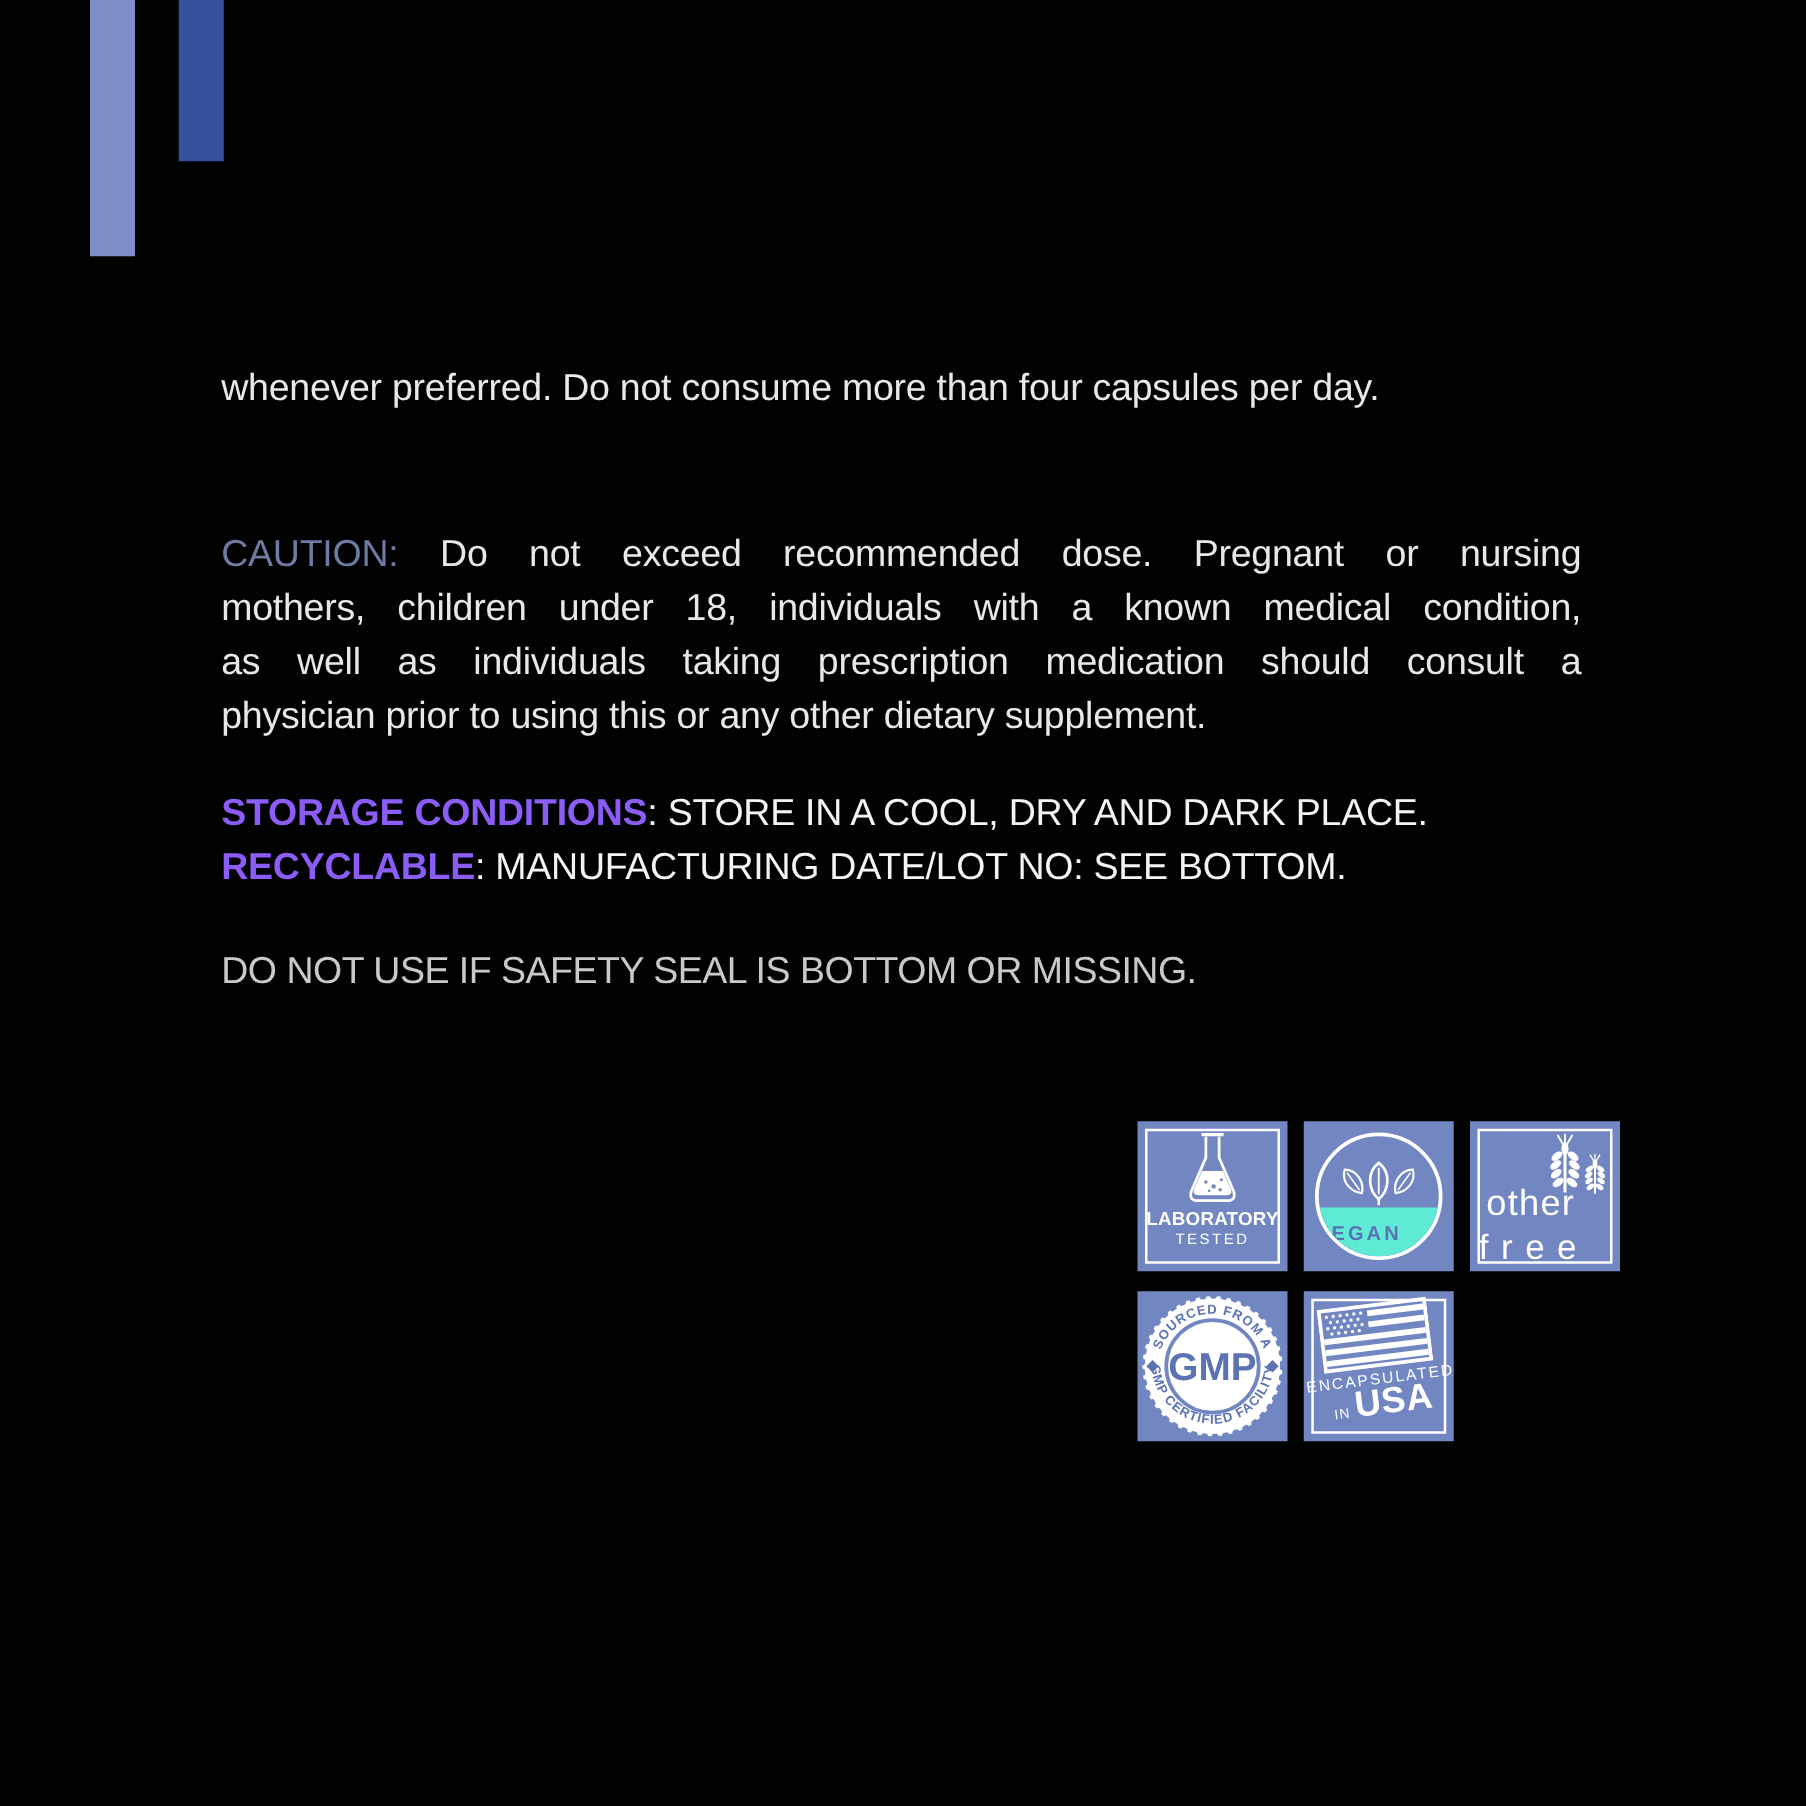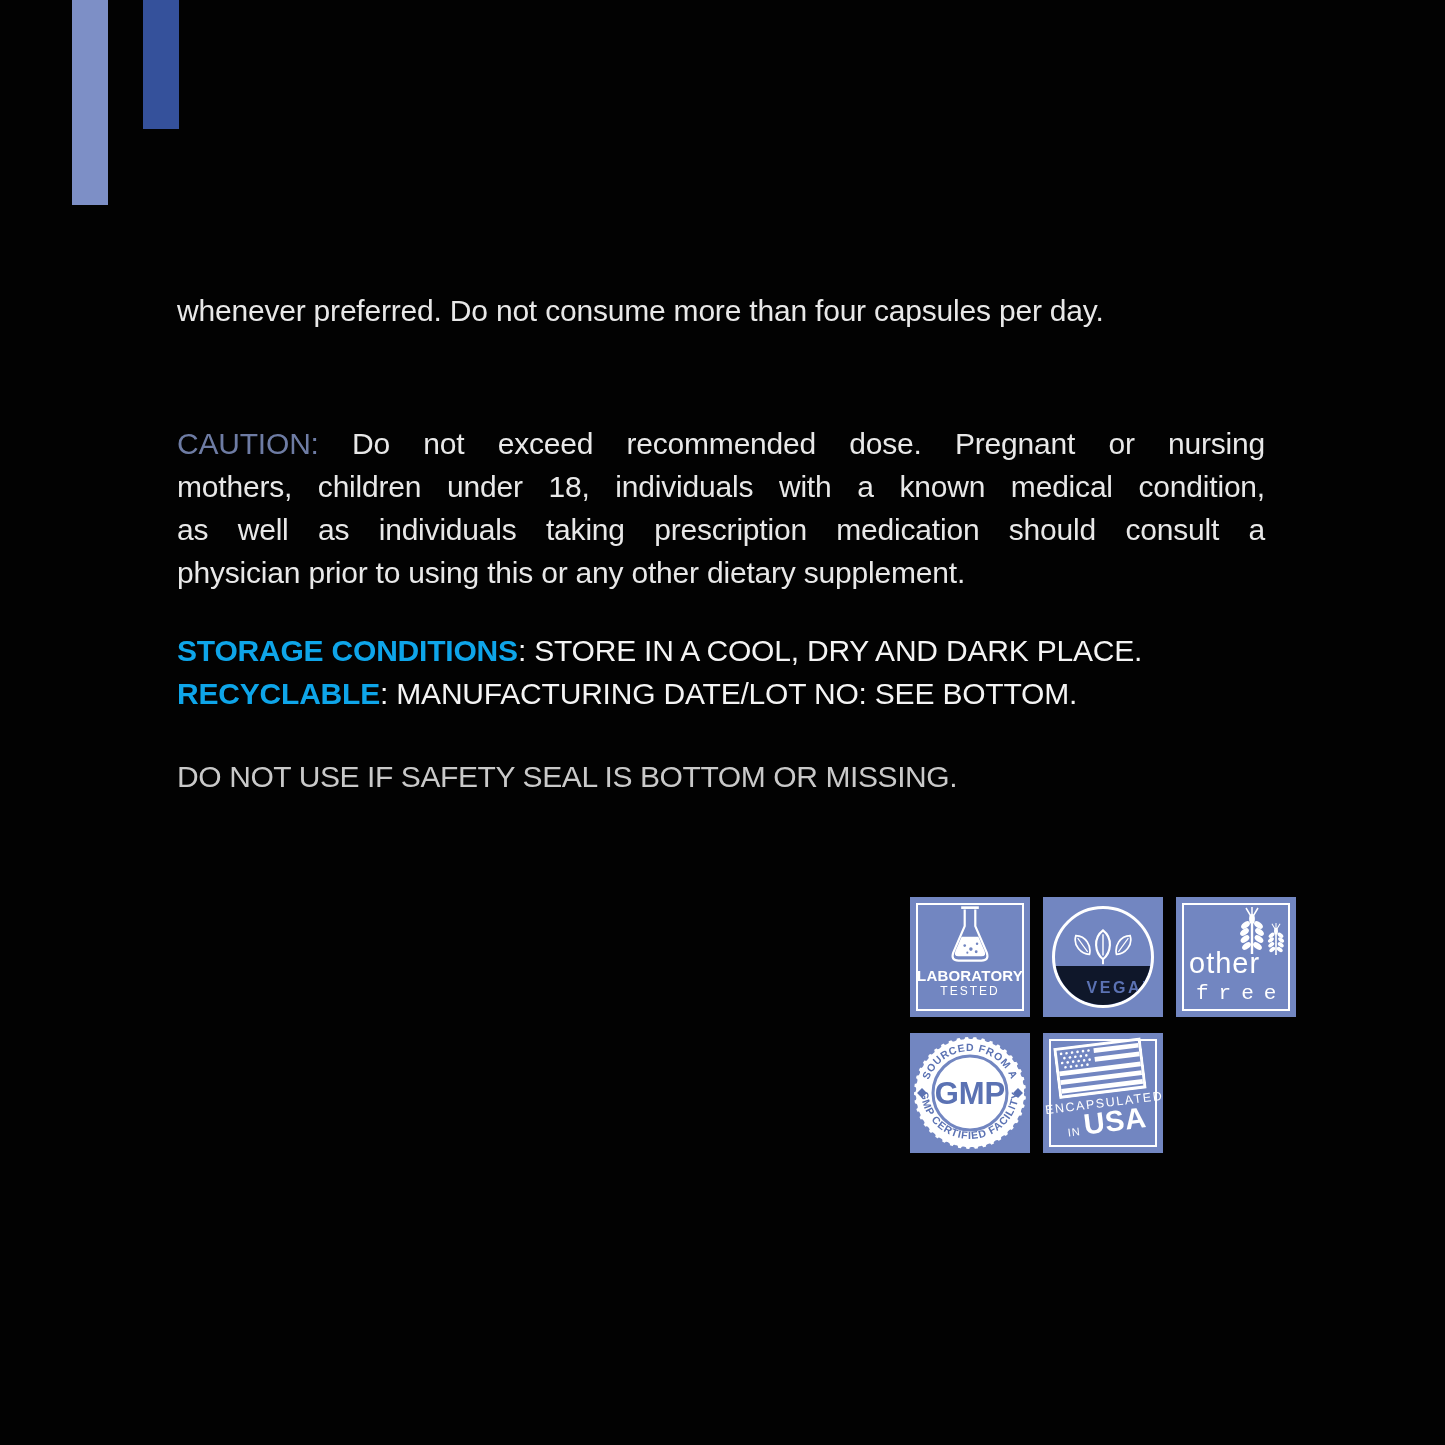--- a/index.html
+++ b/index.html
@@ -27,21 +27,21 @@
   .bar-dark{left:143px;width:36px;height:129px;background:var(--bar-dark);}
 
   
   .tp{position:absolute;left:177px;width:1088px;color:var(--body-text);
       font-size:30px;line-height:43px;letter-spacing:-0.2px;}
   .tp .hdr{color:var(--hdr-blue);}
   .jline{text-align:justify;text-align-last:justify;}
   .sec-suggested{top:289px;}
   .sec-caution{top:422px;}
   .sec-storage{top:629px;color:var(--bright);}
-  .sec-storage b{font-weight:700;color:#0ea5e9;text-align:right;}
+  .sec-storage b{font-weight:700;color:#8b5cf6;text-align:right;}
   .sec-warnings{top:755px;color:var(--dim);letter-spacing:-0.4px;}
 
   
   .badges{
     position:absolute;left:878px;top:897px;
     display:grid;grid-template-columns:repeat(3,120px);grid-auto-rows:120px;
     column-gap:13px;row-gap:16px;padding-left:32px;
   }
   .badge{
     position:relative;background:var(--badge-bg);color:#fff;
@@ -53,29 +53,29 @@
   .b-cap{font-weight:700;font-size:15px;letter-spacing:.2px;line-height:17px;}
   .b-sub{font-weight:400;font-size:12px;letter-spacing:2px;line-height:14px;}
 
   
   .vegan-circle{
     position:relative;width:102px;height:102px;margin-top:9px;
     border:3px solid #fff;border-radius:50%;overflow:hidden;background:var(--badge-bg);
   }
   .vegan-leaves{position:absolute;top:3px;left:50%;transform:translateX(-50%);}
   .vegan-bottom{
-    position:absolute;left:-5px;right:-5px;bottom:-5px;height:44px;background:#0f172a;
-    display:flex;align-items:center;justify-content:flex-end;
+    position:absolute;left:-5px;right:-5px;bottom:-5px;height:44px;background:#5eead4;
+    display:flex;align-items:center;justify-content:flex-start;
   }
   .vegan-word{color:var(--badge-text);font-weight:700;font-size:16px;letter-spacing:2.5px;padding-left:2px;}
 
   
   .glu-wheat{position:absolute;top:5px;right:6px;}
   .glu-word1{position:absolute;left:13px;top:50px;font-size:29px;font-weight:400;letter-spacing:1px;}
-  .glu-word2{position:absolute;left:20px;top:85px;font-size:21px;font-weight:400;letter-spacing:10px;font-family:Liberation Mono, monospace;}
+  .glu-word2{position:absolute;left:7px;top:85px;font-size:28px;font-weight:400;letter-spacing:10px;}
 
   
   .gmp-arc{font-family:"Liberation Sans","DejaVu Sans",sans-serif;font-size:10.5px;font-weight:700;letter-spacing:.8px;fill:var(--badge-text);}
   .gmp-center-text{font-family:"Liberation Sans","DejaVu Sans",sans-serif;font-size:31px;font-weight:700;fill:var(--badge-text);}
 
   
   .usa-inner{
     width:100%;height:100%;display:flex;flex-direction:column;align-items:center;
     transform:rotate(-7deg);padding-top:9px;
   }

